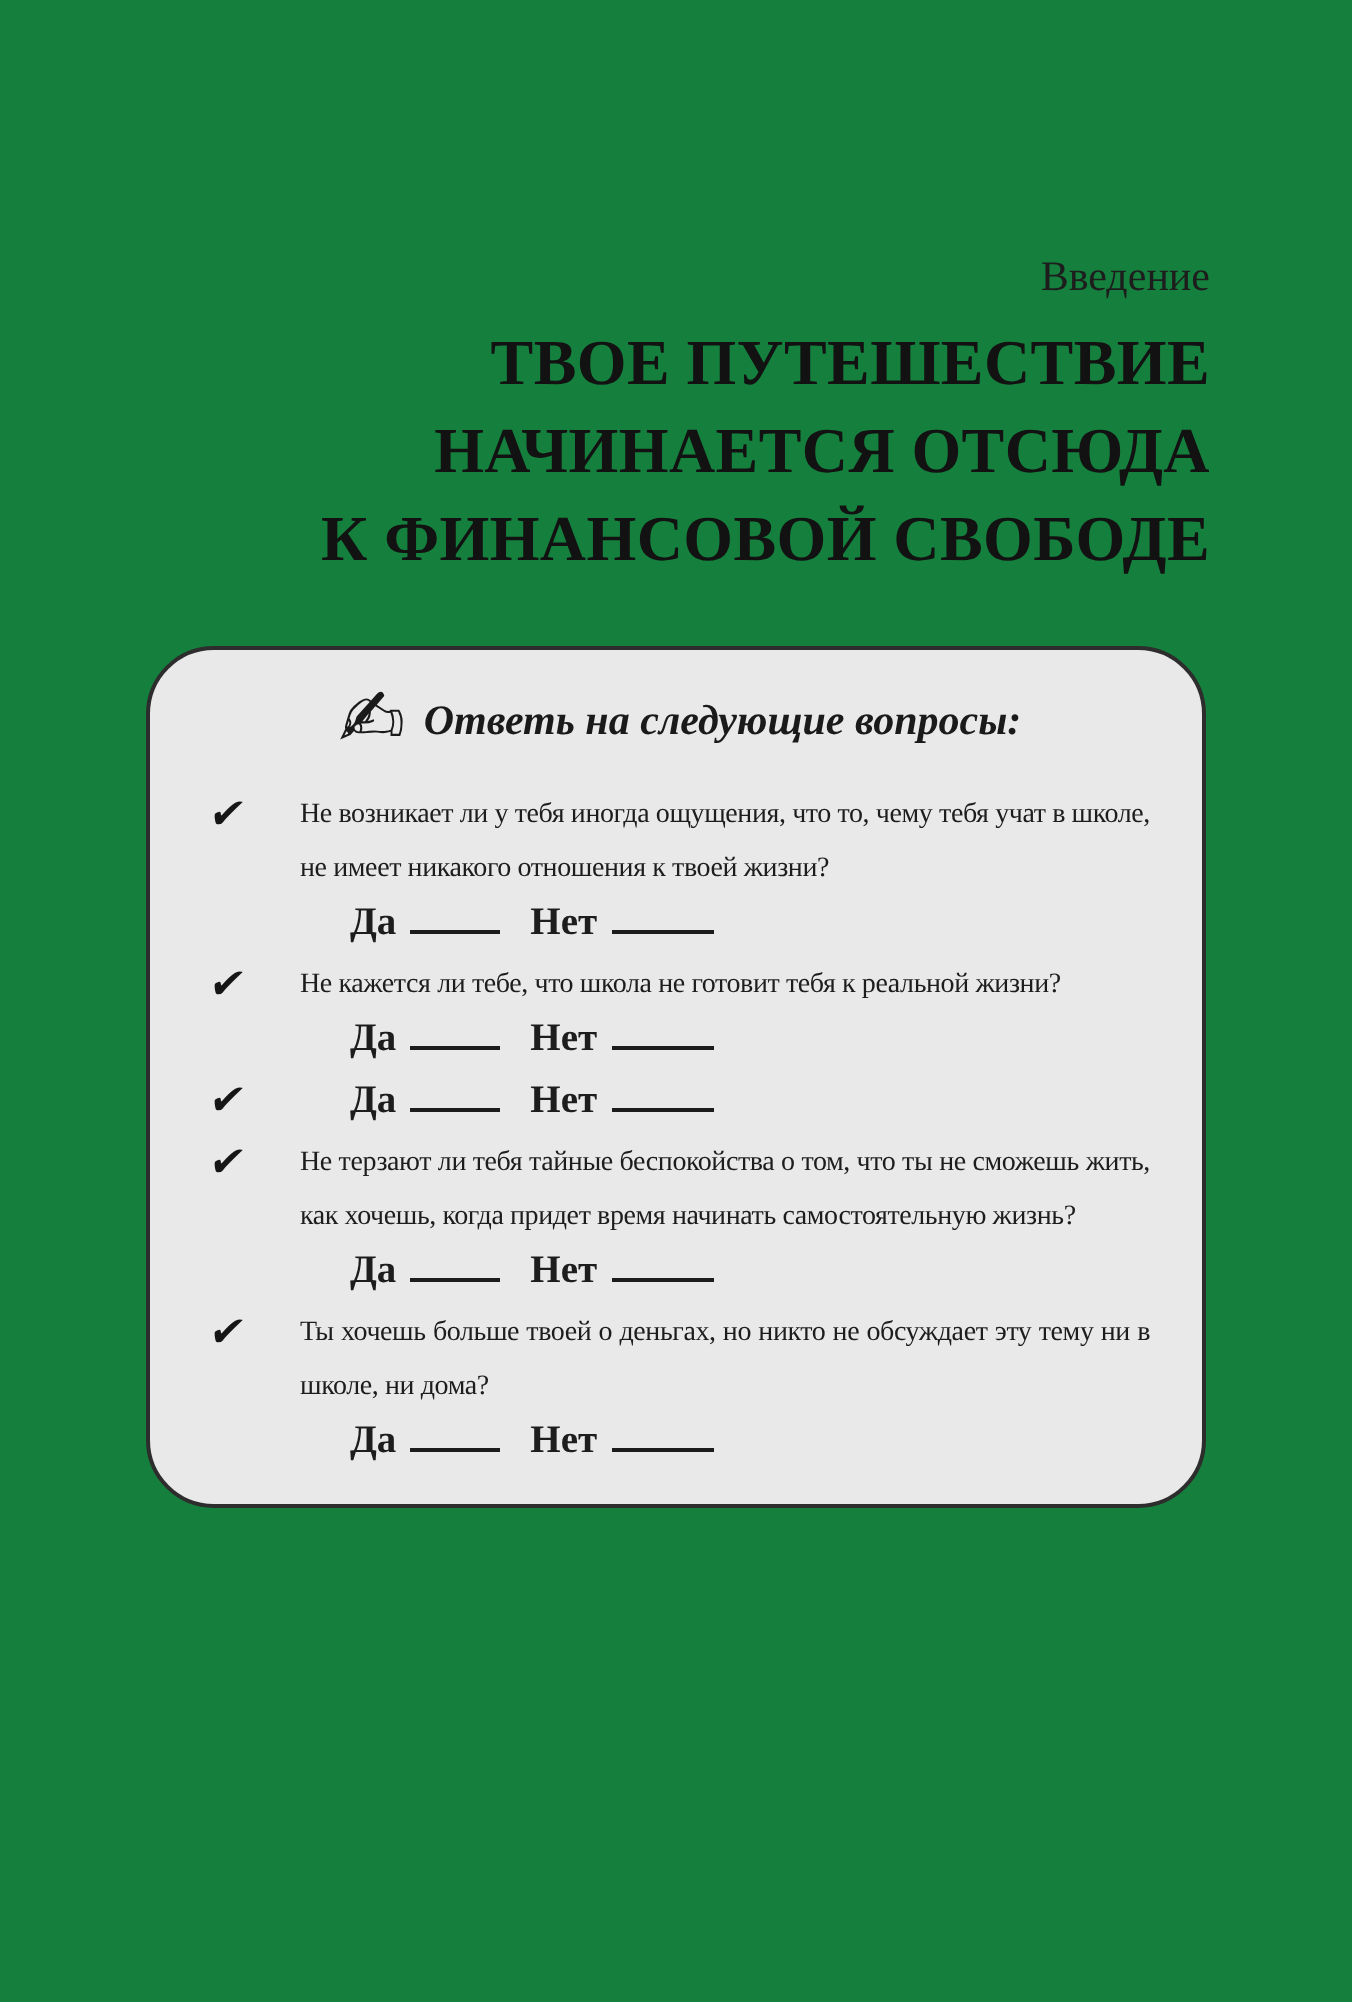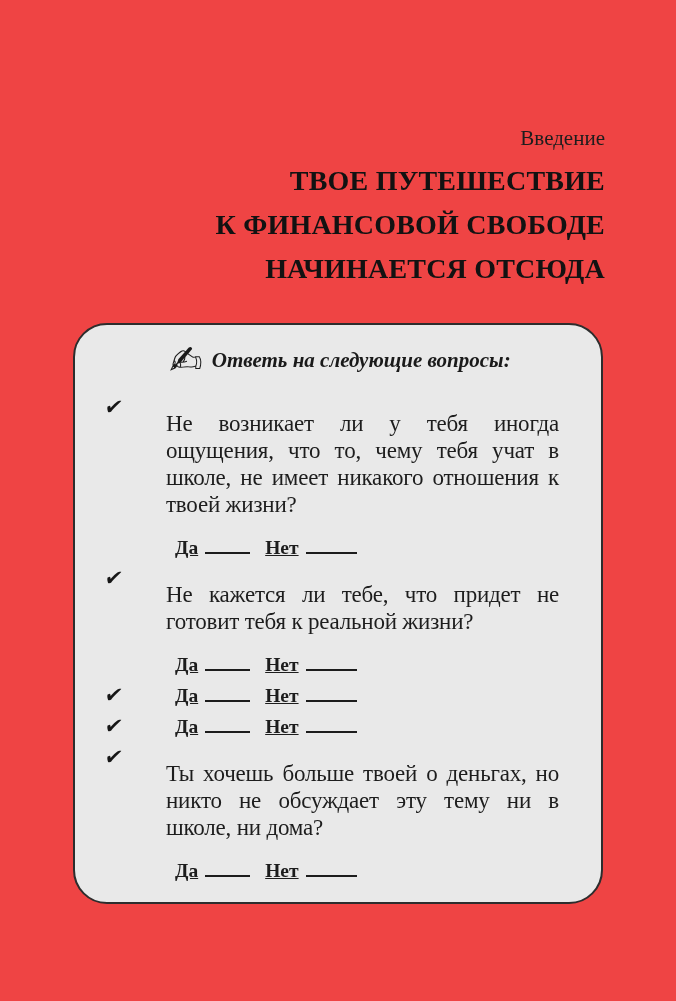--- a/index.html
+++ b/index.html
@@ -5,37 +5,37 @@
   html, body {
     margin: 0;
     padding: 0;
     background: #ffffff;
   }
   .page {
     position: relative;
     width: 676px;
     height: 1001px;
     overflow: hidden;
-    background: #ef4444;
+    background: #15803d;
     color: #1d1d1d;
     font-family: "Liberation Serif", "DejaVu Serif", serif;
   }
   .page-header {
     padding-top: 126px;
     padding-right: 71px;
     text-align: right;
   }
   .kicker {
     font-size: 21px;
     line-height: 1.15;
     color: #1d1d1d;
   }
   .title {
     margin: 9px 0 16px 0;
-    font-size: 28px;
+    font-size: 32px;
     line-height: 44px;
     font-weight: 700;
     letter-spacing: 0.2px;
     color: #121212;
   }
   .quiz-box {
     box-sizing: border-box;
     margin: 32px 0 0 73px;
     width: 530px;
     background: #e9e9e9;
@@ -73,56 +73,55 @@
   .check-glyph {
     display: inline-block;
     font-family: "DejaVu Sans", sans-serif;
     font-size: 21px;
     font-weight: 700;
     transform: skewX(-10deg);
     color: #161616;
   }
   .q-body { flex: 1; }
   .q-text {
-    margin: 16px;
-    font-size: 23px;
+    margin: 0;
+    font-size: 14px;
     line-height: 27px;
     letter-spacing: -0.2px;
     text-align: justify;
     hyphens: auto;
     color: #1d1d1d;
   }
   .yn-line {
     padding-left: 25px;
     font-size: 19.5px;
     line-height: 27px;
     font-weight: 700;
     color: #1d1d1d;
     white-space: nowrap;
-    text-decoration: underline;
   }
   .blank {
     display: inline-block;
     height: 13px;
     border-bottom: 2px solid #1c1c1c;
   }
   .blank-yes { width: 45px; margin: 0 15px 0 7px; }
   .blank-no  { width: 51px; margin: 0 0 0 7px; }
 </style>
 </head>
 <body>
 
 <div class="page">
 
   <header class="page-header">
     <div class="kicker">Введение</div>
     <h1 class="title">
       <div>ТВОЕ ПУТЕШЕСТВИЕ</div>
+      <div>НАЧИНАЕТСЯ ОТСЮДА</div>
       <div>К ФИНАНСОВОЙ СВОБОДЕ</div>
-      <div>НАЧИНАЕТСЯ ОТСЮДА</div>
     </h1>
   </header>
 
   <section class="quiz-box">
 
     <div class="quiz-heading">
       <span class="pen-icon">✍</span>
       <span class="quiz-heading-text">Ответь на следующие вопросы:</span>
     </div>
 
@@ -132,39 +131,40 @@
         <p class="q-text">Не возникает ли у тебя иногда ощущения, что то, чему тебя учат в школе, не имеет никакого отношения к твоей жизни?</p>
         <div class="yn-line">
           <span>Да</span><span class="blank blank-yes"></span><span>Нет</span><span class="blank blank-no"></span>
         </div>
       </div>
     </div>
 
     <div class="question">
       <span class="check-col"><span class="check-glyph">✔</span></span>
       <div class="q-body">
-        <p class="q-text">Не кажется ли тебе, что придет не готовит тебя к реальной жизни?</p>
+        <p class="q-text">Не кажется ли тебе, что школа не готовит тебя к реальной жизни?</p>
         <div class="yn-line">
           <span>Да</span><span class="blank blank-yes"></span><span>Нет</span><span class="blank blank-no"></span>
         </div>
       </div>
     </div>
 
     <div class="question">
       <span class="check-col"><span class="check-glyph">✔</span></span>
       <div class="q-body">
         <div class="yn-line">
           <span>Да</span><span class="blank blank-yes"></span><span>Нет</span><span class="blank blank-no"></span>
         </div>
       </div>
     </div>
 
     <div class="question">
       <span class="check-col"><span class="check-glyph">✔</span></span>
       <div class="q-body">
+        <p class="q-text">Не терзают ли тебя тайные беспокойства о том, что ты не сможешь жить, как хочешь, когда придет время начинать самостоятельную жизнь?</p>
         <div class="yn-line">
           <span>Да</span><span class="blank blank-yes"></span><span>Нет</span><span class="blank blank-no"></span>
         </div>
       </div>
     </div>
 
     <div class="question">
       <span class="check-col"><span class="check-glyph">✔</span></span>
       <div class="q-body">
         <p class="q-text">Ты хочешь больше твоей о деньгах, но никто не обсуждает эту тему ни в школе, ни дома?</p>

